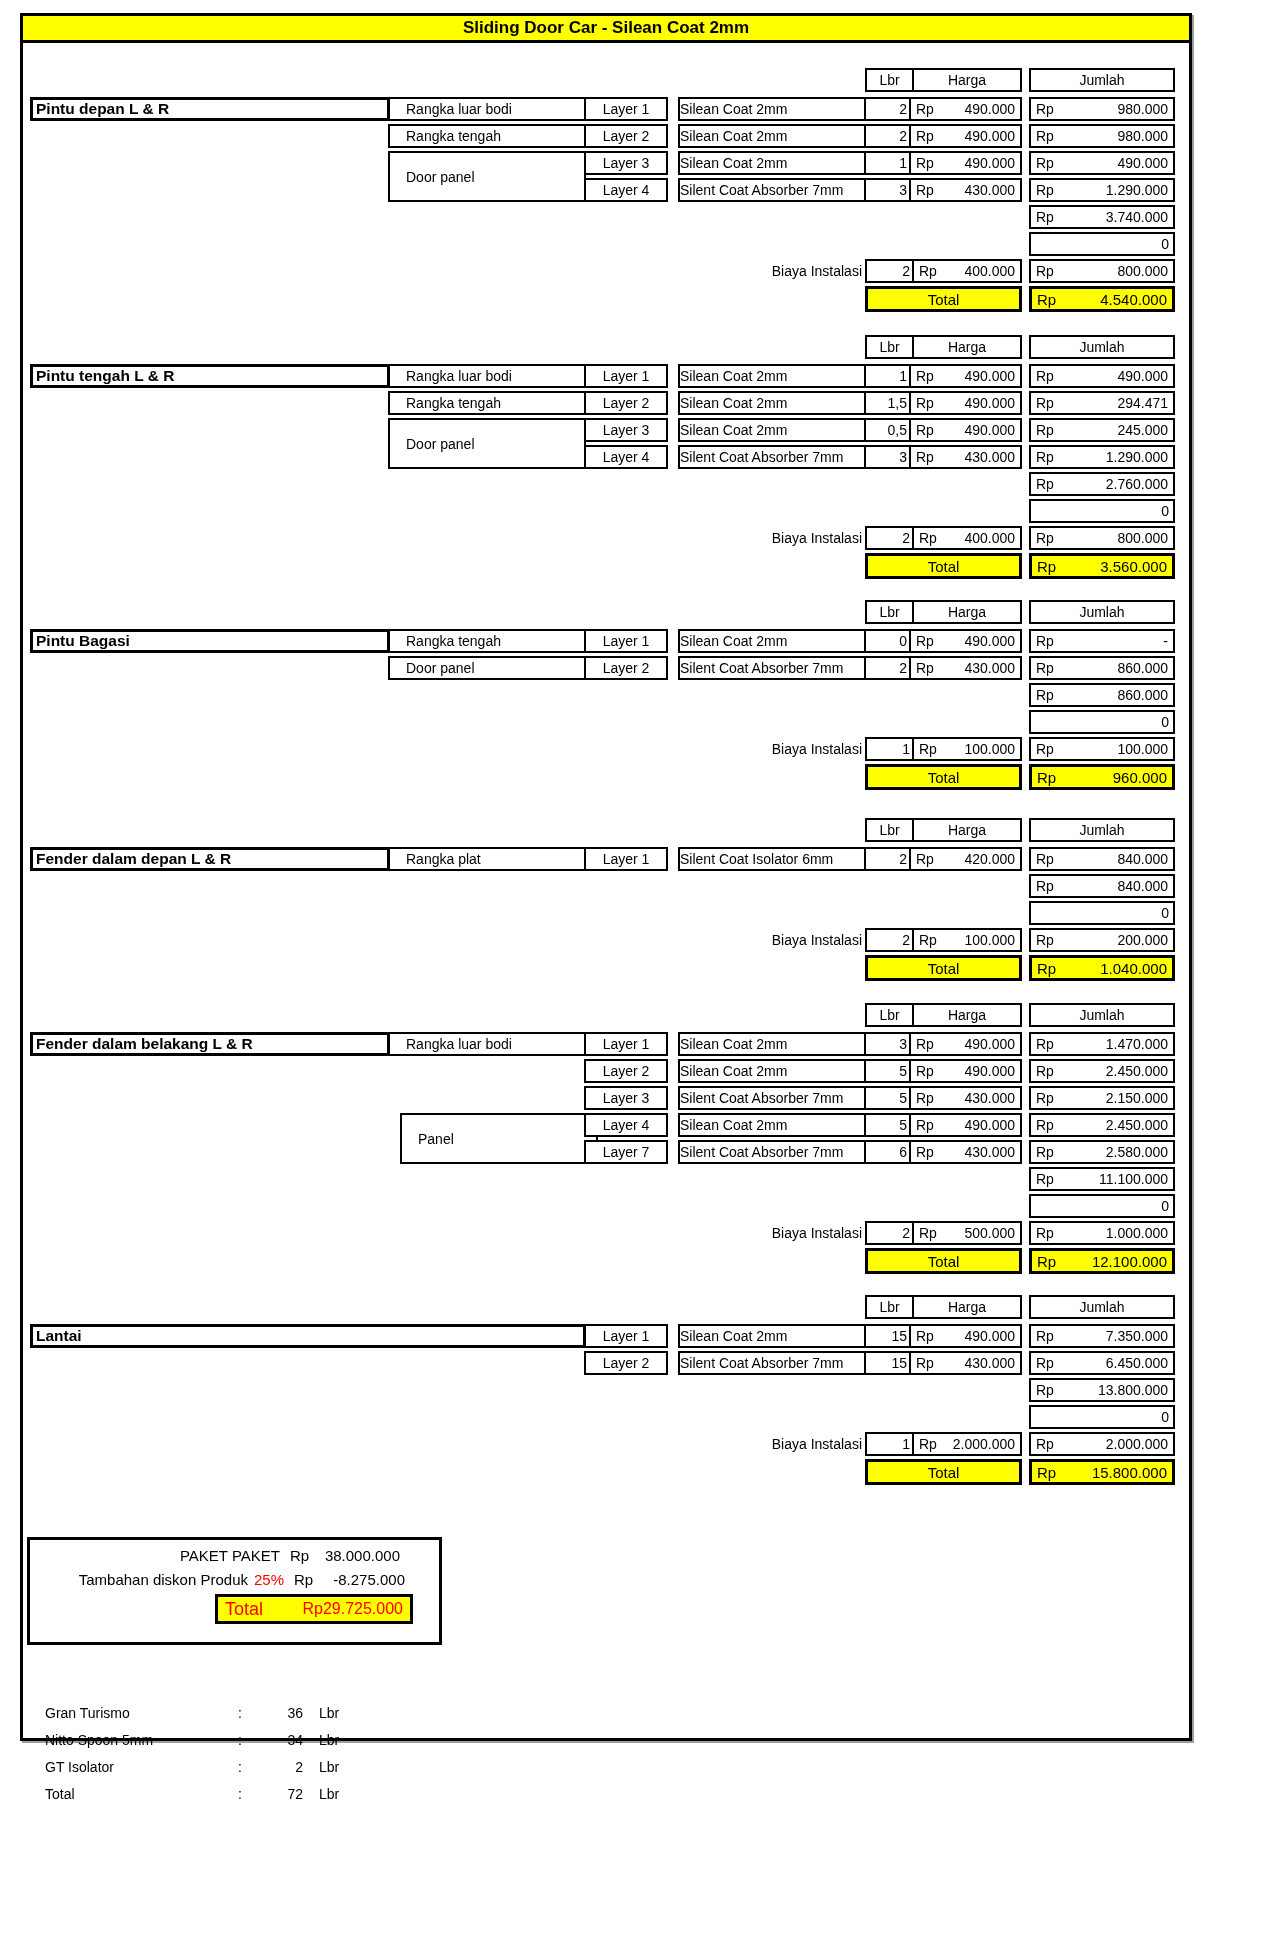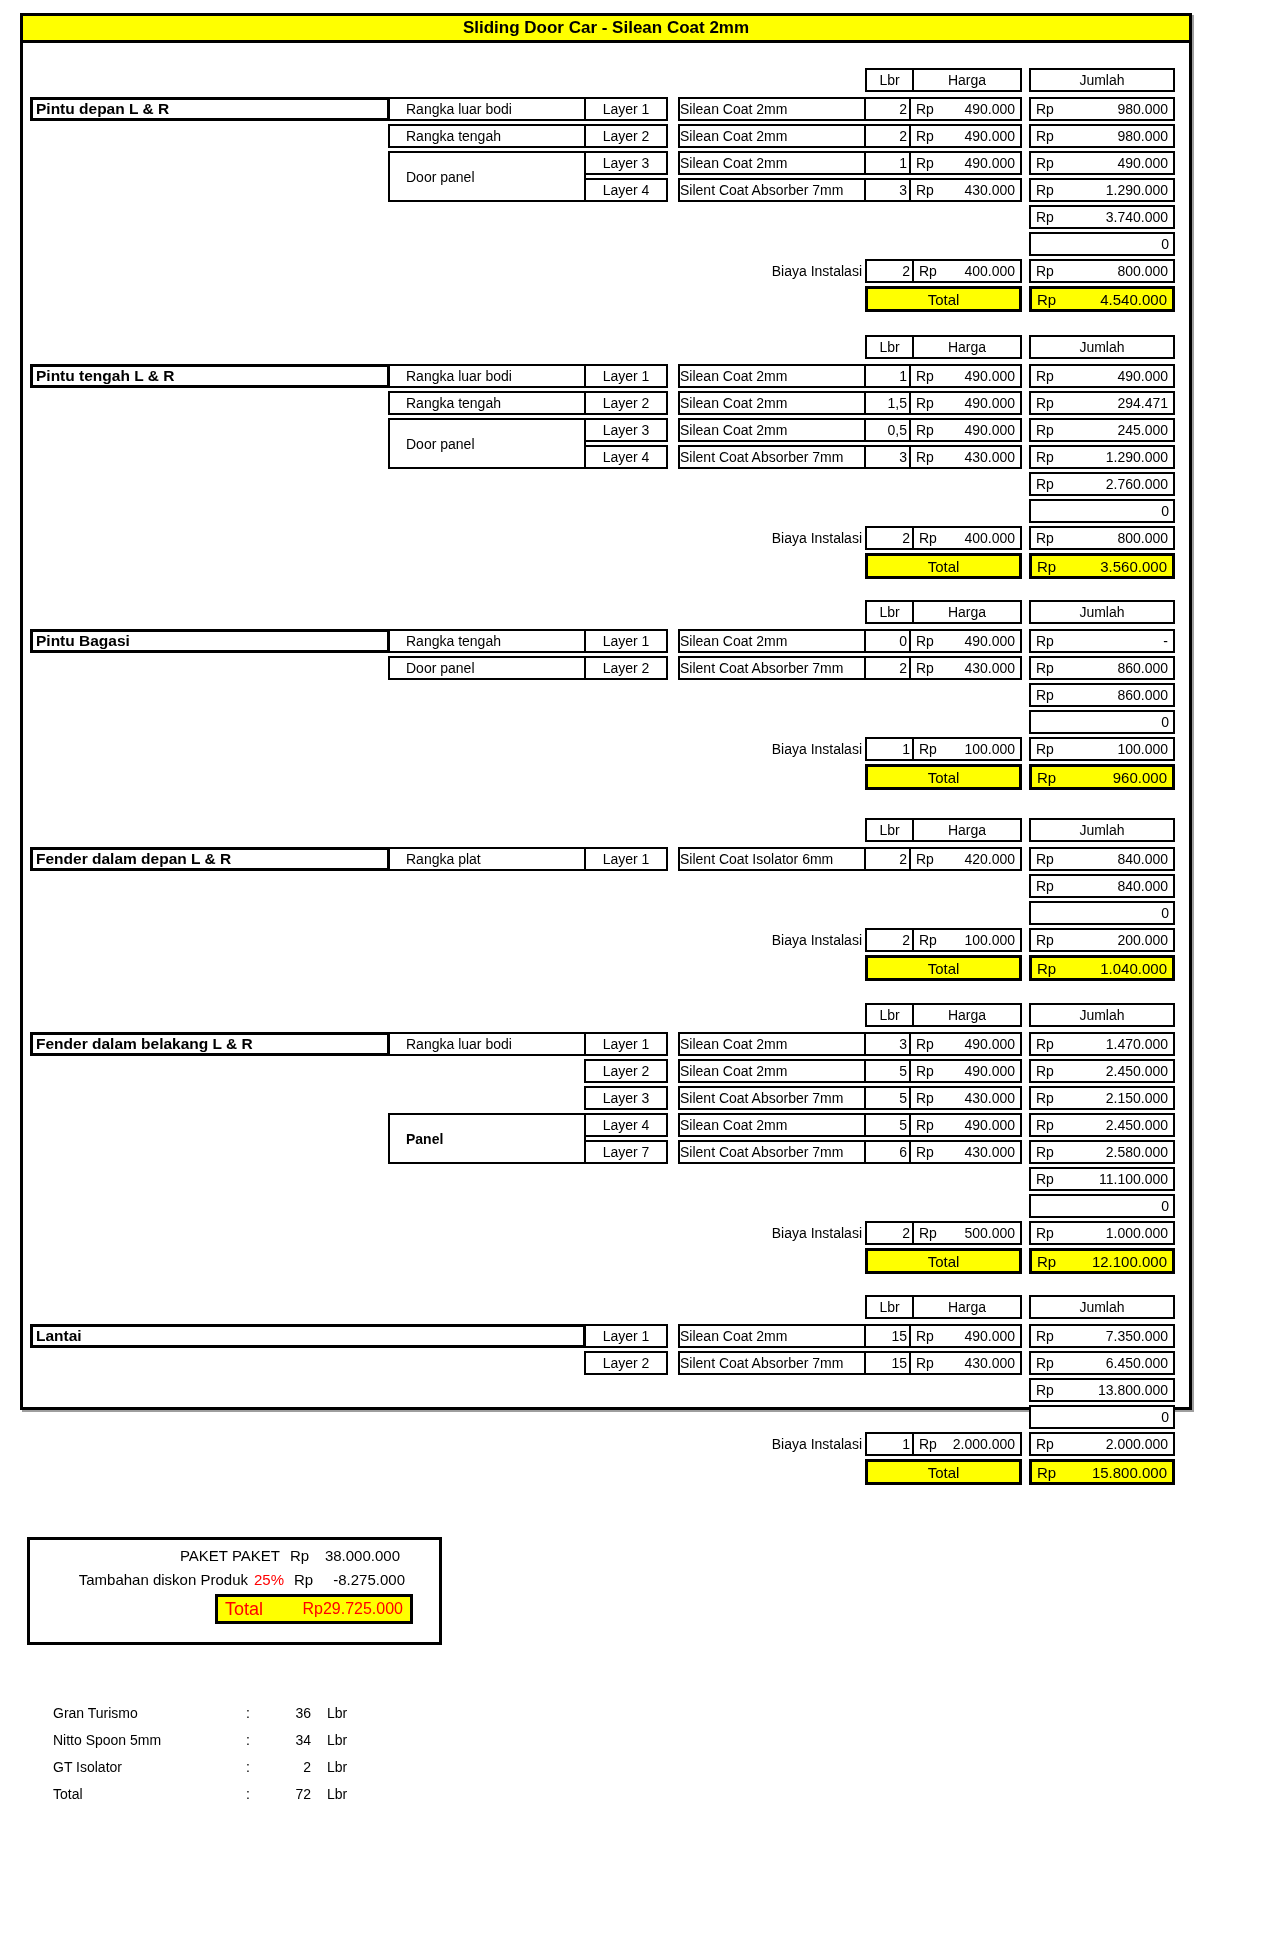--- a/index.html
+++ b/index.html
@@ -1,18 +1,18 @@
 <!DOCTYPE html>
 <html><head>
 <meta charset="utf-8">
 <style>
   *{margin:0;padding:0;box-sizing:border-box}
   html,body{background:#fff}
   body{width:1275px;height:1950px;position:relative;font-family:"Liberation Sans",sans-serif;color:#000}
-  .page{position:absolute;left:20px;top:13px;width:1172px;height:1397px;border:3px solid #000;background:#fff;box-shadow:2px 2px 0 #9e9e9e}
+  .page{position:absolute;left:20px;top:13px;width:1172px;height:1728px;border:3px solid #000;background:#fff;box-shadow:2px 2px 0 #9e9e9e}
   .titlebar{position:absolute;left:0;top:0;width:100%;height:27px;background:#ffff00;border-bottom:3px solid #000;display:flex;align-items:center;justify-content:center;font-weight:bold;font-size:17px}
   .sections{position:absolute;left:0;top:0;width:100%;height:100%}
   .sec{position:absolute}
   .cell{position:absolute;border:2px solid #000;background:#fff;display:flex;align-items:center;font-size:14px;overflow:hidden;white-space:nowrap}
   .gcell{height:100%;display:flex;align-items:center;white-space:nowrap;font-size:14px}
   .gmat{flex:0 0 184px;}
   .glbr{flex:0 0 45px;border-left:2px solid #000;justify-content:flex-end;padding-right:2px}
   .gharga{flex:1;border-left:2px solid #000;justify-content:space-between;padding:0 5px}
   .hlbr{flex:0 0 45px;justify-content:center}
   .hharga{flex:1;border-left:2px solid #000;justify-content:center}
@@ -32,21 +32,21 @@
   .s1-rp{left:260px}
   .s1-val{left:275px;width:95px;text-align:right}
   .s2-label{left:0;width:218px;text-align:right}
   .s2-pct{left:224px;color:#ff0000}
   .s2-rp{left:264px}
   .s2-val{left:280px;width:95px;text-align:right}
   .stotal{position:absolute;left:185px;top:54px;width:198px;height:30px;background:#ffff00;border:3px solid #000;display:flex;align-items:center;justify-content:space-between;padding:0 7px;color:#ff0000}
   .stotal .tlab{font-size:18px}
   .stotal .tval{font-size:16px}
   .inventory{position:absolute;left:14px;top:1689px;width:330px;font-size:14px}
-  .invrow{position:absolute;left:16px;width:100%;height:18px}
+  .invrow{position:absolute;left:8px;width:100%;height:18px}
   .r0{top:0}.r1{top:27px}.r2{top:54px}.r3{top:81px}
   .inv-label{position:absolute;left:0}
   .inv-colon{position:absolute;left:193px}
   .inv-qty{position:absolute;left:200px;width:58px;text-align:right}
   .inv-unit{position:absolute;left:274px}
 </style>
 </head>
 <body>
 
 <div class="page">
@@ -487,21 +487,21 @@
         </div>
         <div class="cell center" style="left: 999px; top: 0px; width: 146px; height: 24px;">
           <span>Jumlah</span>
         </div>
         <div class="cell slabel" style="left: 0px; top: 29px; width: 360px; height: 24px;">
           <span>Fender dalam belakang L &amp; R</span>
         </div>
         <div class="cell padl" style="left: 358px; top: 29px; width: 198px; height: 24px;">
           <span>Rangka luar bodi</span>
         </div>
-        <div class="cell padl" style="left: 358px; top: 110px; width: 198px; height: 51px; font-weight: bold;">
+        <div class="cell padl" style="left: 370px; top: 110px; width: 198px; height: 51px;">
           <span>Panel</span>
         </div>
         <div class="cell center" style="left: 554px; top: 29px; width: 84px; height: 24px;">
           <span>Layer 1</span>
         </div>
         <div class="cell " style="left: 648px; top: 29px; width: 344px; height: 24px;">
           <div class="gcell gmat">
             <span>Silean Coat 2mm</span>
           </div>
           <div class="gcell glbr">

